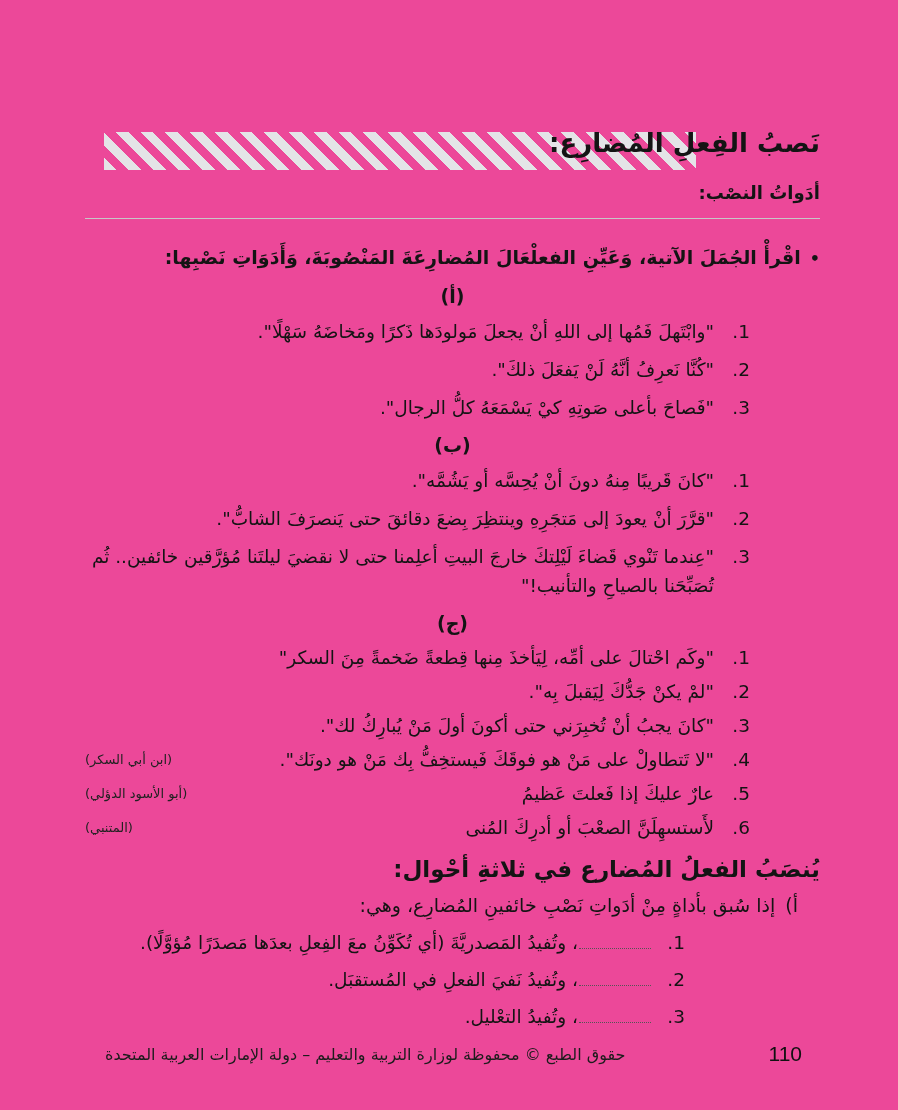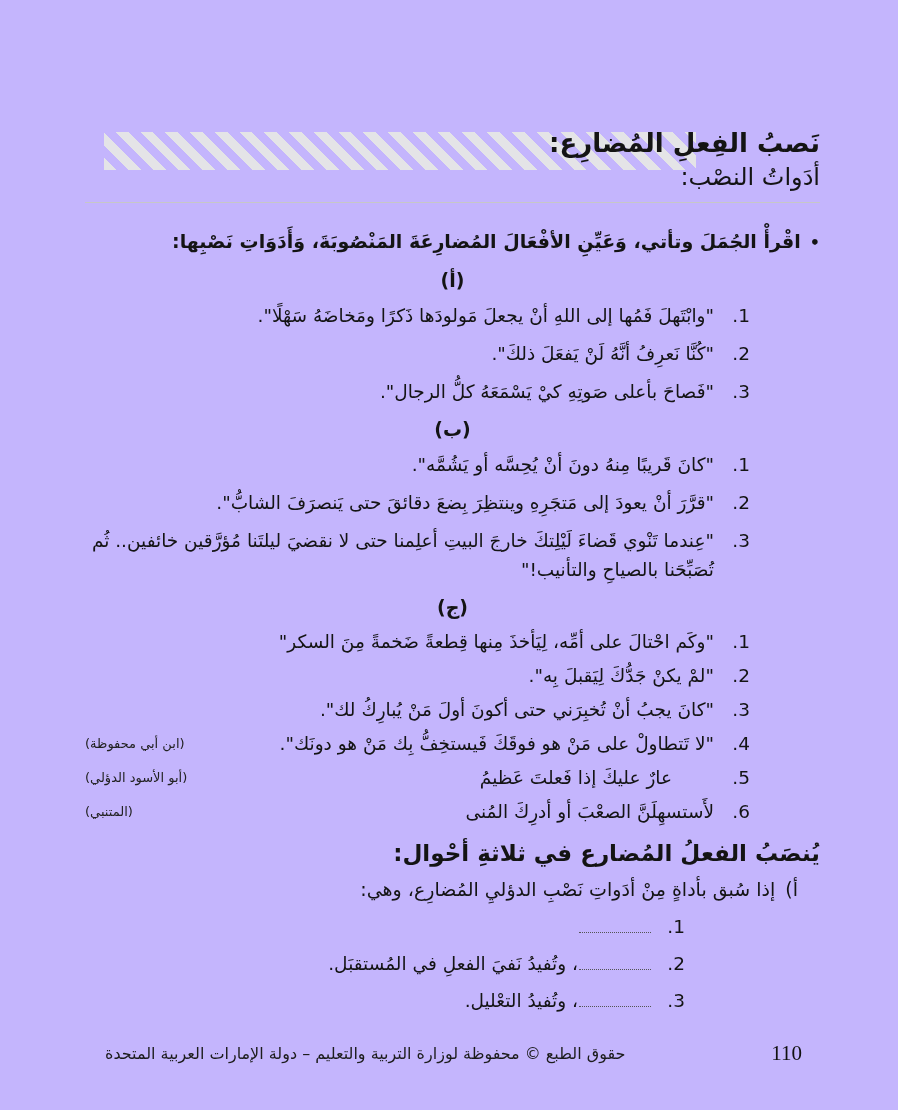--- a/index.html
+++ b/index.html
@@ -1,66 +1,66 @@
 <!DOCTYPE html>
 <html lang="ar" dir="rtl"><head>
 <meta charset="utf-8">
 <style>
   * { margin:0; padding:0; box-sizing:border-box; }
   html,body { background:#ffffff; }
   .page {
     position:relative; width:898px; height:1110px; margin:0 auto;
-    background:#c4b5fd; overflow:hidden; direction:rtl;
+    background:#ec4899; overflow:hidden; direction:rtl;
     font-family:"DejaVu Sans", sans-serif; color:#141414;
   }
   .stripes {
     position:absolute; top:132px; left:104px; width:592px; height:38px;
     background:repeating-linear-gradient(45deg,#e4e4e7 0 9px, transparent 9px 17.5px);
     z-index:0;
   }
   .content { position:relative; z-index:1; padding:0 78px 0 85px; }
   .title   { margin-top:126px; font-size:26px; font-weight:700; line-height:34px; }
-  .subtitle{ font-size:24px; font-weight:400; line-height:30px; margin-top:2px; }
+  .subtitle{ font-size:18px; font-weight:700; line-height:30px; margin-top:18px; }
   .rule    { border:none; border-top:1px solid #c7c7c7; margin-top:10px; }
   .instruction{ margin-top:24px; font-size:19px; font-weight:700; line-height:28px; display:flex; align-items:baseline; }
   .instruction .bullet{ flex:none; margin-left:9px; font-size:16px; }
   .sec-label{ text-align:center; font-weight:700; font-size:19px; margin:12px 0 10px; }
   .item { display:flex; align-items:baseline; padding-right:70px; margin-bottom:9px; font-size:18.5px; line-height:29px; }
   .item .num { flex:none; width:36px; }
   .item .txt { }
-  .item .txt2{ margin-right:42px; }
+  .item .txt2{ }
   .attr { margin-right:auto; flex:none; font-size:13px; color:#222; align-self:center; }
   .sec-c .item{ margin-bottom:6px; line-height:28px; }
   .heading { margin-top:12px; font-size:23px; font-weight:700; line-height:30px; }
   .case-line{ display:flex; align-items:baseline; padding-right:22px; margin-top:6px; font-size:19px; line-height:30px; }
   .case-line .marker{ flex:none; margin-left:10px; }
   .c-item { display:flex; align-items:baseline; padding-right:135px; margin-top:8px; font-size:18.5px; line-height:29px; }
   .c-item .num{ flex:none; width:34px; }
   .blank { display:inline-block; flex:none; width:72px; border-bottom:1.6px dotted #555; height:14px; margin-left:1px; }
   .footer{
     position:absolute; bottom:44px; left:0; right:0;
     padding:0 96px 0 105px; display:flex; align-items:center; justify-content:space-between;
   }
-  .page-num{ font-family:Liberation Serif, serif; font-size:21px; color:#111; }
+  .page-num{ font-family:Liberation Sans, sans-serif; font-size:21px; color:#111; }
   .copyright{ font-size:16px; color:#1c1c1c; }
 </style>
 </head>
 <body>
 
 <div class="page">
   <div class="stripes"></div>
 
   <div class="content">
     <div class="title">نَصبُ الفِعلِ المُضارِع:</div>
     <div class="subtitle">أدَواتُ النصْب:</div>
     <hr class="rule">
 
     <div class="instruction">
       <span class="bullet">•</span>
-      <span>اقْرأْ الجُمَلَ وتأتي، وَعَيِّنِ الأفْعَالَ المُضارِعَةَ المَنْصُوبَةَ، وَأَدَوَاتِ نَصْبِها:</span>
+      <span>اقْرأْ الجُمَلَ الآتية، وَعَيِّنِ الفعلْعَالَ المُضارِعَةَ المَنْصُوبَةَ، وَأَدَوَاتِ نَصْبِها:</span>
     </div>
 
     <div class="sec-label">(أ)</div>
     <div class="item">
       <span class="num">1.</span>
       <span class="txt">"وابْتَهلَ فَمُها إلى اللهِ أنْ يجعلَ مَولودَها ذَكرًا ومَخاضَهُ سَهْلًا".</span>
     </div>
     <div class="item">
       <span class="num">2.</span>
       <span class="txt">"كُنَّا نَعرِفُ أنَّهُ لَنْ يَفعَلَ ذلكَ".</span>
@@ -94,42 +94,43 @@
         <span class="num">2.</span>
         <span class="txt">"لمْ يكنْ جَدُّكَ لِيَقبلَ بِه".</span>
       </div>
       <div class="item">
         <span class="num">3.</span>
         <span class="txt">"كانَ يجبُ أنْ تُخبِرَني حتى أكونَ أولَ مَنْ يُبارِكُ لك".</span>
       </div>
       <div class="item">
         <span class="num">4.</span>
         <span class="txt">"لا تَتطاولْ على مَنْ هو فوقَكَ فَيستخِفُّ بِك مَنْ هو دونَك".</span>
-        <span class="attr">(ابن أبي محفوظة)</span>
+        <span class="attr">(ابن أبي السكر)</span>
       </div>
       <div class="item verse">
         <span class="num">5.</span>
         <span class="txt2">عارٌ عليكَ إذا فَعلتَ عَظيمُ</span>
         <span class="attr">(أبو الأسود الدؤلي)</span>
       </div>
       <div class="item verse">
         <span class="num">6.</span>
         <span class="txt">لأَستسهِلَنَّ الصعْبَ أو أدرِكَ المُنى</span>
         <span class="attr">(المتنبي)</span>
       </div>
     </div>
 
     <div class="heading">يُنصَبُ الفعلُ المُضارع في ثلاثةِ أحْوال:</div>
     <div class="case-line">
       <span class="marker">أ)</span>
-      <span>إذا سُبق بأداةٍ مِنْ أدَواتِ نَصْبِ الدؤليِ المُضارِع، وهي:</span>
+      <span>إذا سُبق بأداةٍ مِنْ أدَواتِ نَصْبِ خائفينِ المُضارِع، وهي:</span>
     </div>
     <div class="c-item">
       <span class="num">1.</span>
       <span class="blank"></span>
+      <span class="txt">، وتُفيدُ المَصدريَّةَ (أي تُكَوِّنُ معَ الفِعلِ بعدَها مَصدَرًا مُؤوَّلًا).</span>
     </div>
     <div class="c-item">
       <span class="num">2.</span>
       <span class="blank"></span>
       <span class="txt">، وتُفيدُ نَفيَ الفعلِ في المُستقبَل.</span>
     </div>
     <div class="c-item">
       <span class="num">3.</span>
       <span class="blank"></span>
       <span class="txt">، وتُفيدُ التعْليل.</span>

